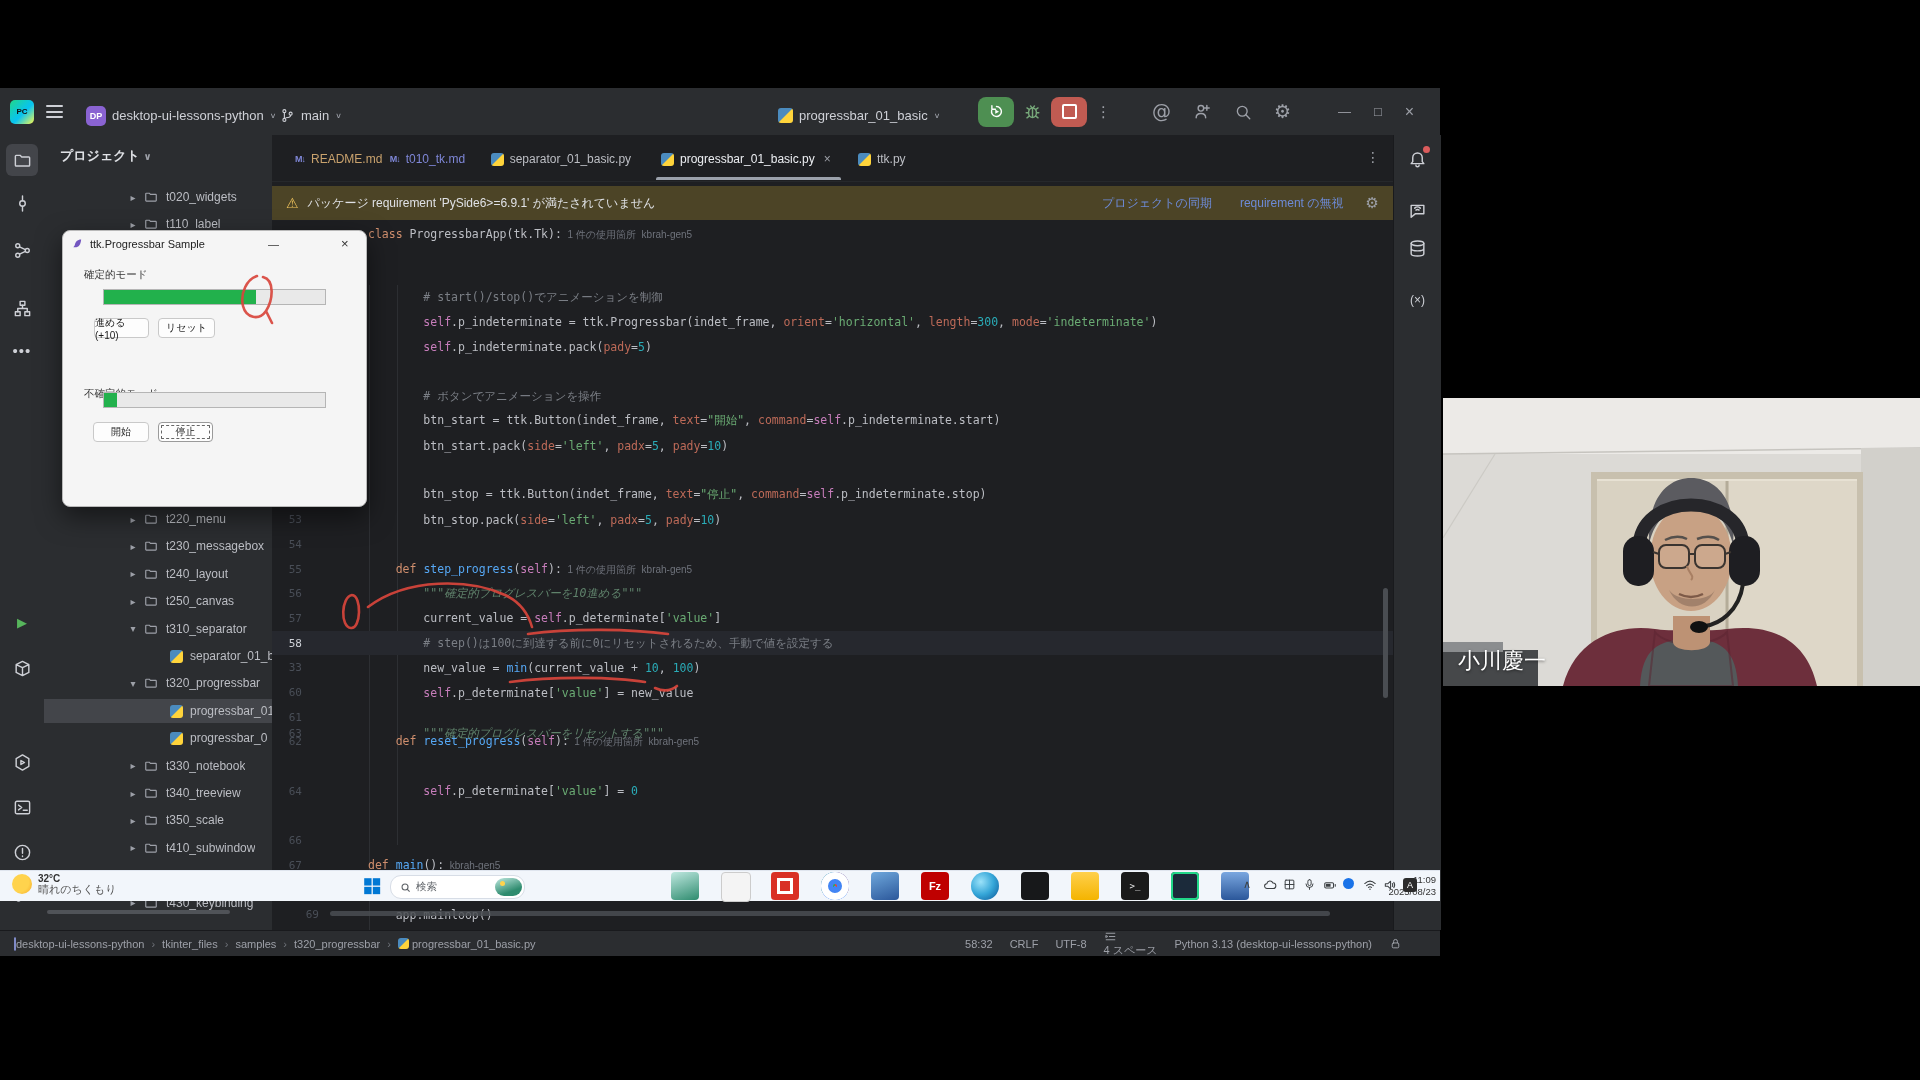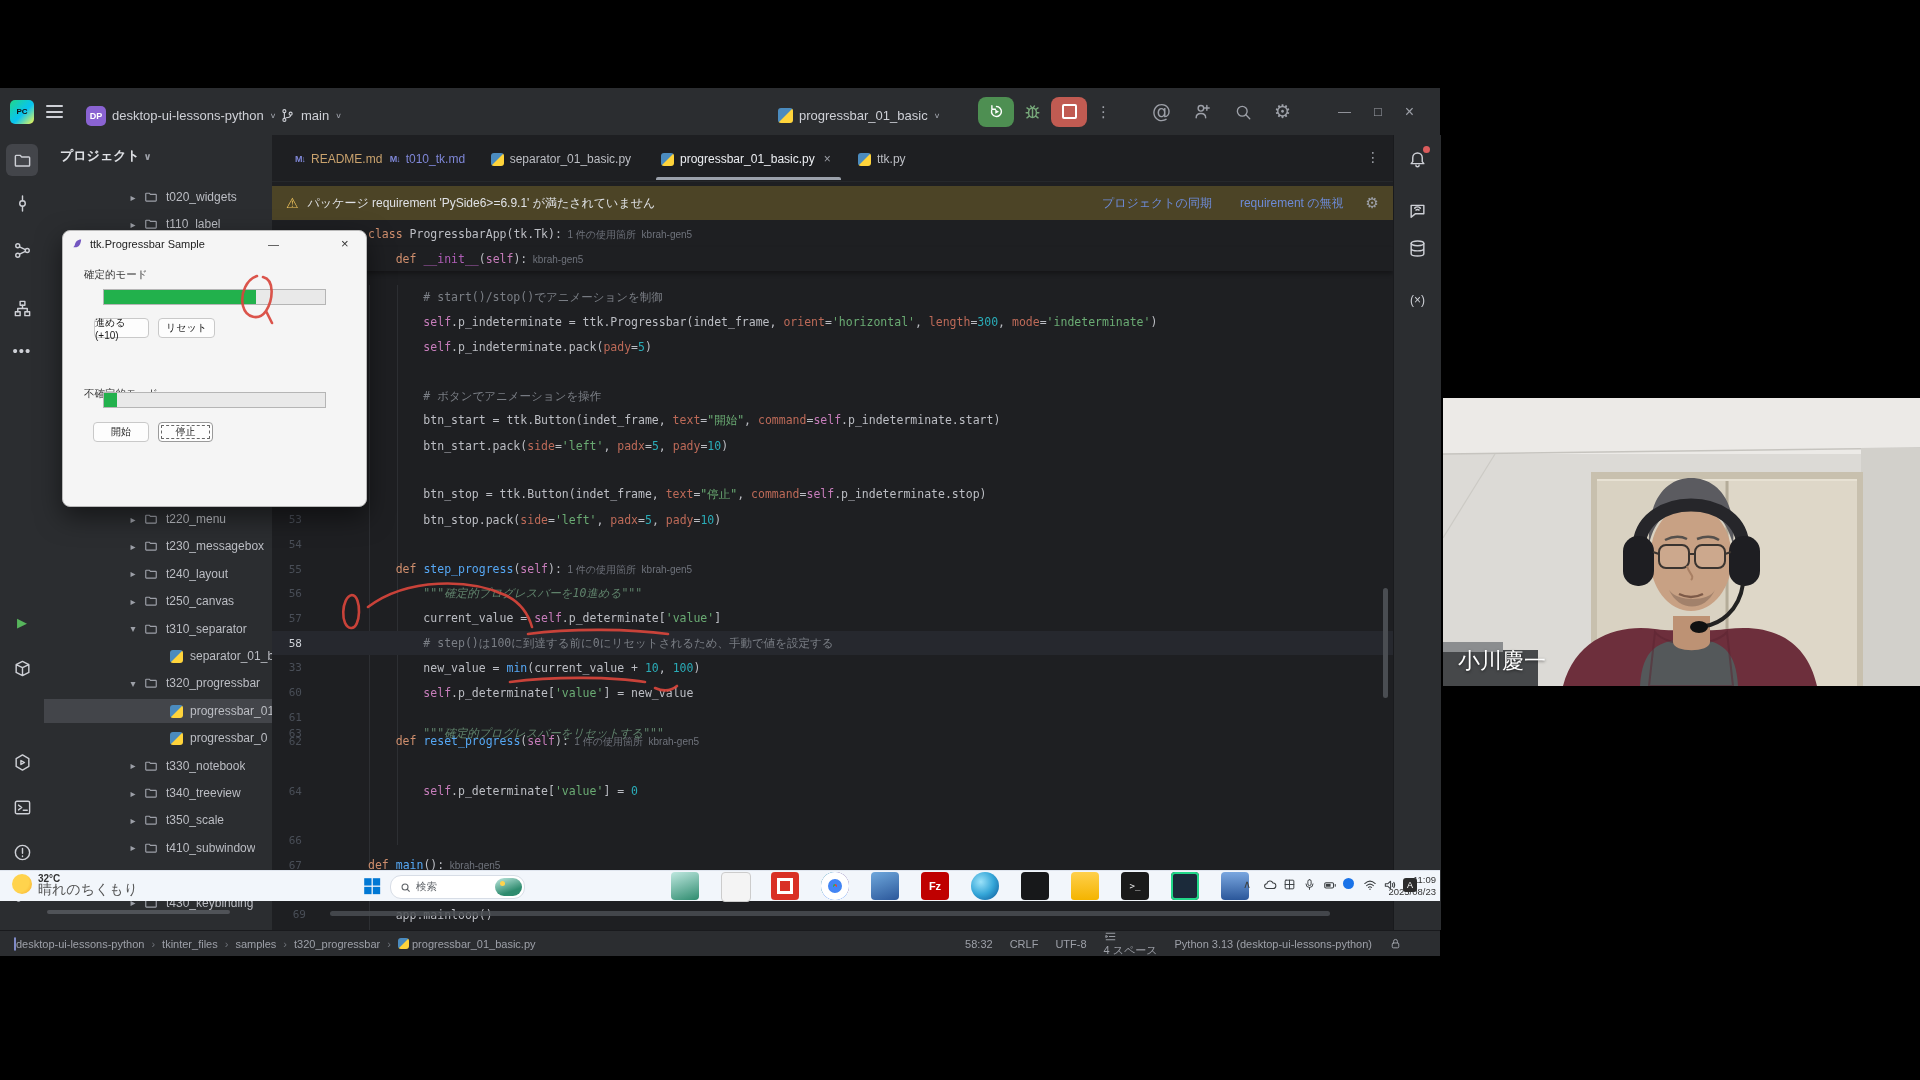--- a/index.html
+++ b/index.html
@@ -64,21 +64,21 @@
   
   #statusbar{left:0;top:842px;width:1440px;height:25px;background:#2b2d30;border-top:1px solid #191a1d;color:#9da0a8;font-size:11px;display:flex;align-items:center;}
   #crumbs{display:flex;align-items:center;gap:7px;padding-left:14px;white-space:nowrap;}
   #status-right{position:absolute;right:38px;display:flex;align-items:center;gap:17px;white-space:nowrap;}
   .crumb-ic{width:10px;height:10px;border:1.5px solid #7f8ac6;border-radius:2px;}
   
   #taskbar{left:0;top:870px;width:1440px;height:30px;background:#f2f6fb;border-top:1px solid #dfe5ee;}
   #tb-weather{position:absolute;left:12px;top:2px;display:flex;gap:6px;align-items:center;color:#333;}
   #tb-weather .sun{width:20px;height:20px;border-radius:50%;background:radial-gradient(circle at 35% 40%,#ffd34d 55%,#f5a623);}
   #tb-weather .t1{font-size:10px;font-weight:bold;line-height:11px;}
-  #tb-weather .t2{font-size:14px;color:#555;line-height:10px;}
+  #tb-weather .t2{font-size:11px;color:#555;line-height:10px;}
   #tb-search{position:absolute;left:390px;top:4px;width:133px;height:22px;border-radius:11px;background:#fff;border:1px solid #d7dde6;display:flex;align-items:center;color:#5f6368;font-size:10.5px;}
   #tb-search .img{margin-left:auto;width:27px;height:18px;border-radius:9px;margin-right:2px;background:linear-gradient(160deg,#bfe8e0,#2e8b6e 70%);position:relative;overflow:hidden;}
   #tb-search .img:before{content:"";position:absolute;left:5px;top:3px;width:5px;height:5px;border-radius:50%;background:#ffd34d;}
   .tb-app{position:absolute;top:1px;width:28px;height:28px;border-radius:4px;}
   .tray-ic{position:absolute;top:7px;color:#3c4043;font-size:11px;}
   #tb-clock{position:absolute;right:4px;top:3px;text-align:right;color:#333;font-size:9.5px;line-height:12px;}
   
   #tkwin{left:62px;top:230px;width:303px;height:275px;background:#f5f5f5;border:1px solid #b9b9b9;border-radius:8px;
          box-shadow:0 10px 26px rgba(0,0,0,.5);z-index:40;color:#1a1a1a;}
   #tk-title{position:absolute;left:0;top:0;width:100%;height:25px;display:flex;align-items:center;font-size:11px;color:#222;}
@@ -438,21 +438,20 @@
           <span>パッケージ requirement 'PySide6&gt;=6.9.1' が満たされていません</span>
           <span style="margin-left:auto;margin-right:14px;display:flex;align-items:center;">
             <a href="#">プロジェクトの同期</a>
             <a href="#">requirement の無視</a>
             <span style="color:#9da0a8;font-size:15px;margin-left:22px;">⚙</span>
           </span>
         </div>
         <div class="iguide" style="left: 96.5px; top: 150px; height: 700px;"></div>
         <div class="iguide" style="left: 124.5px; top: 150px; height: 560px;"></div>
         <div class="code-line" style="top: 87px; background: rgb(30, 31, 34); z-index: 3; box-shadow: none;"><span style="padding-left:96px;"><span class="tok-kw">class </span><span class="tok-pl">ProgressbarApp(tk.Tk):</span><span class="tok-hint">  1 件の使用箇所</span><span class="tok-auth">  kbrah-gen5</span></span></div>
-        <div class="code-line" style="top: 111.7px; background: rgb(30, 31, 34); z-index: 3; box-shadow: rgba(0, 0, 0, 0.3) 0px 3px 4px;"><span style="padding-left:123.68px;"><span class="tok-kw">def </span><span class="tok-dun">__init__</span><span class="tok-pl">(</span><span class="tok-self">self</span><span class="tok-pl">):</span><span class="tok-auth">  kbrah-gen5</span></span></div>
         <div id="inspect" style="left: 1036px; top: 92px;">
           <span class="ck">✓</span>
           <span style="color:#bcbec4;">1</span>
           <span>∧</span>
           <span>∨</span>
         </div>
         <div class="code-line" style="top: 150px;"><span class="gutter-num" style="left:0;">44</span><span style="padding-left:151.36px;"><span class="tok-cmt"># start()/stop()でアニメーションを制御</span></span></div>
         <div class="code-line" style="top: 174.7px;"><span class="gutter-num" style="left:0;">45</span><span style="padding-left:151.36px;"><span class="tok-self">self</span><span class="tok-pl">.p_indeterminate = ttk.Progressbar(indet_frame, </span><span class="tok-par">orient</span><span class="tok-pl">=</span><span class="tok-str">'horizontal'</span><span class="tok-pl">, </span><span class="tok-par">length</span><span class="tok-pl">=</span><span class="tok-num">300</span><span class="tok-pl">, </span><span class="tok-par">mode</span><span class="tok-pl">=</span><span class="tok-str">'indeterminate'</span><span class="tok-pl">)</span></span></div>
         <div class="code-line" style="top: 199.4px;"><span class="gutter-num" style="left:0;">46</span><span style="padding-left:151.36px;"><span class="tok-self">self</span><span class="tok-pl">.p_indeterminate.pack(</span><span class="tok-par">pady</span><span class="tok-pl">=</span><span class="tok-num">5</span><span class="tok-pl">)</span></span></div>
         <div class="code-line" style="top: 224.1px;"><span class="gutter-num" style="left:0;">47</span><span style="padding-left:151.36px;"></span></div>
@@ -469,21 +468,21 @@
         <div class="code-line current" style="top: 495.8px;"><span class="gutter-num on" style="left:0;">58</span><span style="padding-left:151.36px;"><span class="tok-cmt"># step()は100に到達する前に0にリセットされるため、手動で値を設定する</span></span></div>
         <div class="code-line" style="top: 520.5px;"><span class="gutter-num" style="left:0;">33</span><span style="padding-left:151.36px;"><span class="tok-pl">new_value = </span><span class="tok-fn">min</span><span class="tok-pl">(current_value + </span><span class="tok-num">10</span><span class="tok-pl">, </span><span class="tok-num">100</span><span class="tok-pl">)</span></span></div>
         <div class="code-line" style="top: 545.2px;"><span class="gutter-num" style="left:0;">60</span><span style="padding-left:151.36px;"><span class="tok-self">self</span><span class="tok-pl">.p_determinate[</span><span class="tok-str">'value'</span><span class="tok-pl">] = new_value</span></span></div>
         <div class="code-line" style="top: 569.9px;"><span class="gutter-num" style="left:0;">61</span><span style="padding-left:151.36px;"></span></div>
         <div class="code-line" style="top: 594.6px;"><span class="gutter-num" style="left:0;">62</span><span style="padding-left:123.68px;"><span class="tok-kw">def </span><span class="tok-fn">reset_progress</span><span class="tok-pl">(</span><span class="tok-self">self</span><span class="tok-pl">):</span><span class="tok-hint">  1 件の使用箇所</span><span class="tok-auth">  kbrah-gen5</span></span></div>
         <div class="code-line" style="top: 586px;"><span class="gutter-num" style="left:0;">63</span><span style="padding-left:151.36px;"><span class="tok-doc">"""確定的プログレスバーをリセットする"""</span></span></div>
         <div class="code-line" style="top: 644px;"><span class="gutter-num" style="left:0;">64</span><span style="padding-left:151.36px;"><span class="tok-self">self</span><span class="tok-pl">.p_determinate[</span><span class="tok-str">'value'</span><span class="tok-pl">] = </span><span class="tok-num">0</span></span></div>
         <div class="code-line" style="top: 693.4px;"><span class="gutter-num" style="left:0;">66</span><span style="padding-left:96px;"></span></div>
         <div class="code-line" style="top: 718.1px;"><span class="gutter-num" style="left:0;">67</span><span style="padding-left:96px;"><span class="tok-kw">def </span><span class="tok-fn">main</span><span class="tok-pl">():</span><span class="tok-auth">  kbrah-gen5</span></span></div>
         <div class="code-line" style="top: 742.8px;"><span class="gutter-num" style="left:0;">68</span><span style="padding-left:123.68px;"><span class="tok-pl">app = ProgressbarApp()</span></span></div>
-        <div class="code-line" style="top: 767.5px;"><span class="gutter-num" style="left:4px;">69</span><span style="padding-left:123.68px;"><span class="tok-pl">app.mainloop()</span></span></div>
+        <div class="code-line" style="top: 767.5px;"><span class="gutter-num" style="left:17px;">69</span><span style="padding-left:123.68px;"><span class="tok-pl">app.mainloop()</span></span></div>
         <div class="vscroll" style="left: 1111px; top: 453px; height: 110px;"></div>
         <div class="ehscroll" style="left: 58px; top: 776px; width: 1000px;"></div>
       </div>
     <div id="statusbar" class="abs">
       <div id="crumbs">
           <span><span class="crumb-ic"></span> desktop-ui-lessons-python</span>
           <span style="color:#6f737a;">›</span>
           <span>tkinter_files</span>
           <span style="color:#6f737a;">›</span>
           <span>samples</span>

